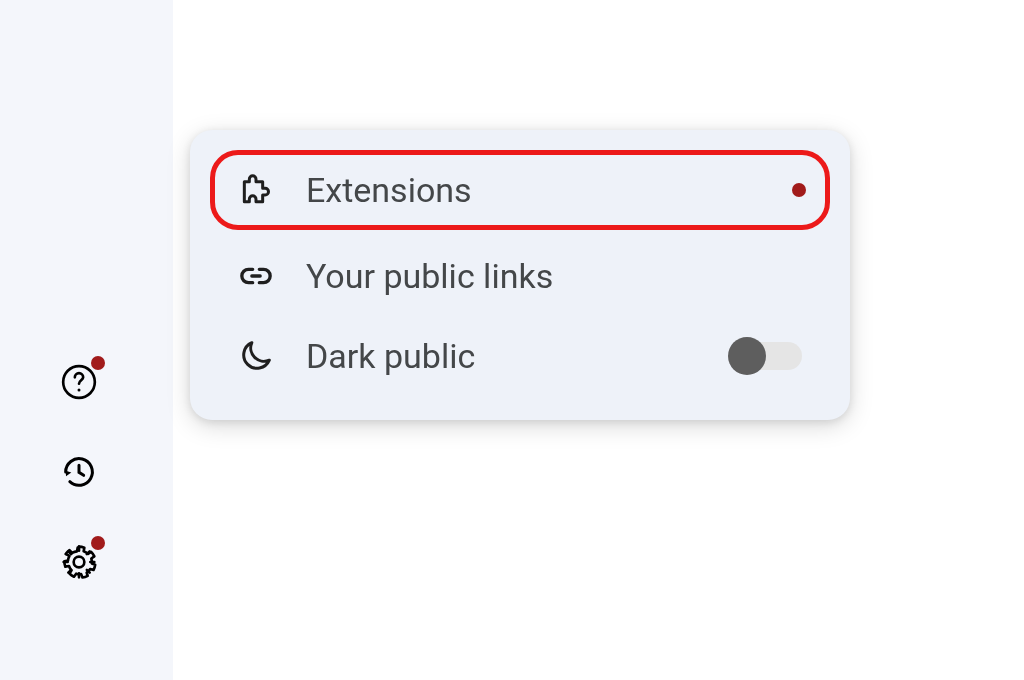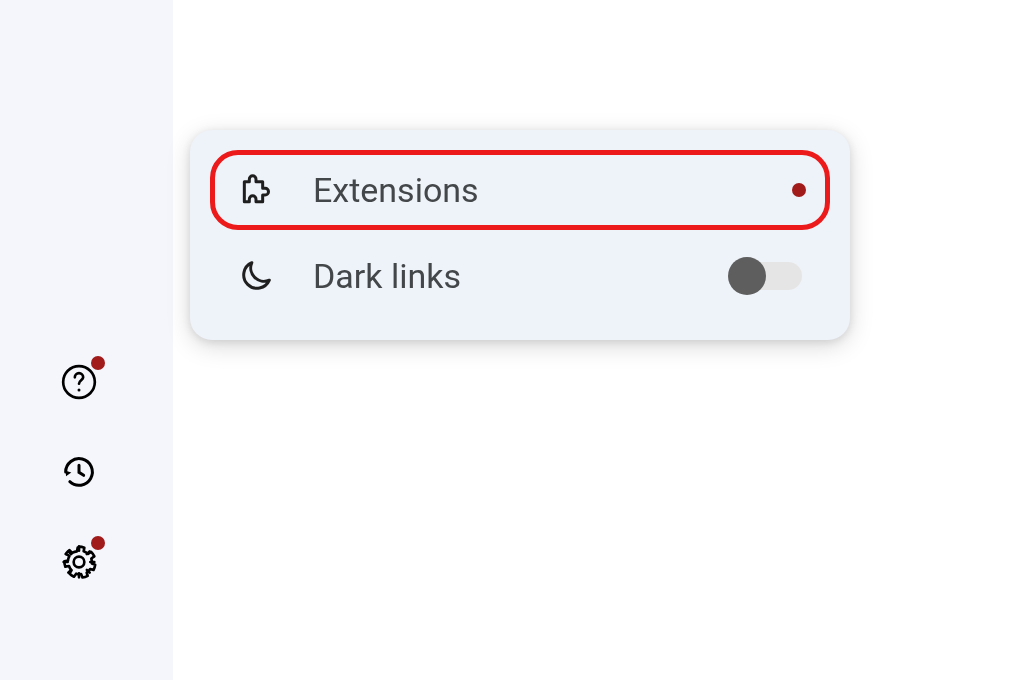--- a/index.html
+++ b/index.html
@@ -62,21 +62,21 @@
       background: #eef2f9;
       border-radius: 22px;
       box-shadow: 0 6px 24px rgba(0,0,0,0.15), 0 2px 8px rgba(0,0,0,0.1);
       padding: 20px 20px 24px 20px;
     }
     .menu-item {
       display: flex;
       align-items: center;
       padding: 18px 24px;
       border-radius: 26px;
-      gap: 35px;
+      gap: 28px;
       cursor: pointer;
       position: relative;
     }
     .highlight-border {
       border: 5px solid #ec1a1a;
       border-radius: 28px;
       padding: 13px 19px;
       margin-bottom: 6px;
     }
     .menu-icon {
@@ -182,28 +182,38 @@
   <div class="menu-item highlight-border">
     <span class="menu-icon">
       <svg viewBox="0 0 24 24" fill="none" stroke="#1f1f1f" stroke-width="1.8" stroke-linejoin="round">
         <path d="M5 7h3V5.5a2 2 0 0 1 4 0V7h4v4h1.5a2 2 0 0 1 0 4H16v4h-4v-1.5a2 2 0 0 0-4 0V19H5v-5h0V7Z"></path>
       </svg>
     </span>
     <span class="menu-label">Extensions</span>
     <span class="menu-dot"></span>
   </div>
 
+  <div class="menu-item">
+    <span class="menu-icon">
+      <svg viewBox="0 0 24 24" fill="none" stroke="#1f1f1f" stroke-width="2" stroke-linecap="round">
+        <path d="M9.5 12h5"></path>
+        <path d="M10 8H7.5a4 4 0 0 0 0 8H10"></path>
+        <path d="M14 8h2.5a4 4 0 0 1 0 8H14"></path>
+      </svg>
+    </span>
+    <span class="menu-label">Your public links</span>
+  </div>
 
   <div class="menu-item">
     <span class="menu-icon">
       <svg viewBox="0 0 24 24" fill="none" stroke="#1f1f1f" stroke-width="1.8">
         <path d="M20 14.5A8 8 0 0 1 9.5 4a8 8 0 1 0 10.5 10.5Z" stroke-linejoin="round"></path>
       </svg>
     </span>
-    <span class="menu-label">Dark links</span>
+    <span class="menu-label">Dark public</span>
     <div class="toggle off">
       <div class="toggle-track"></div>
       <div class="toggle-knob"></div>
     </div>
   </div>
 
 
 </div>
 
 </body></html>

